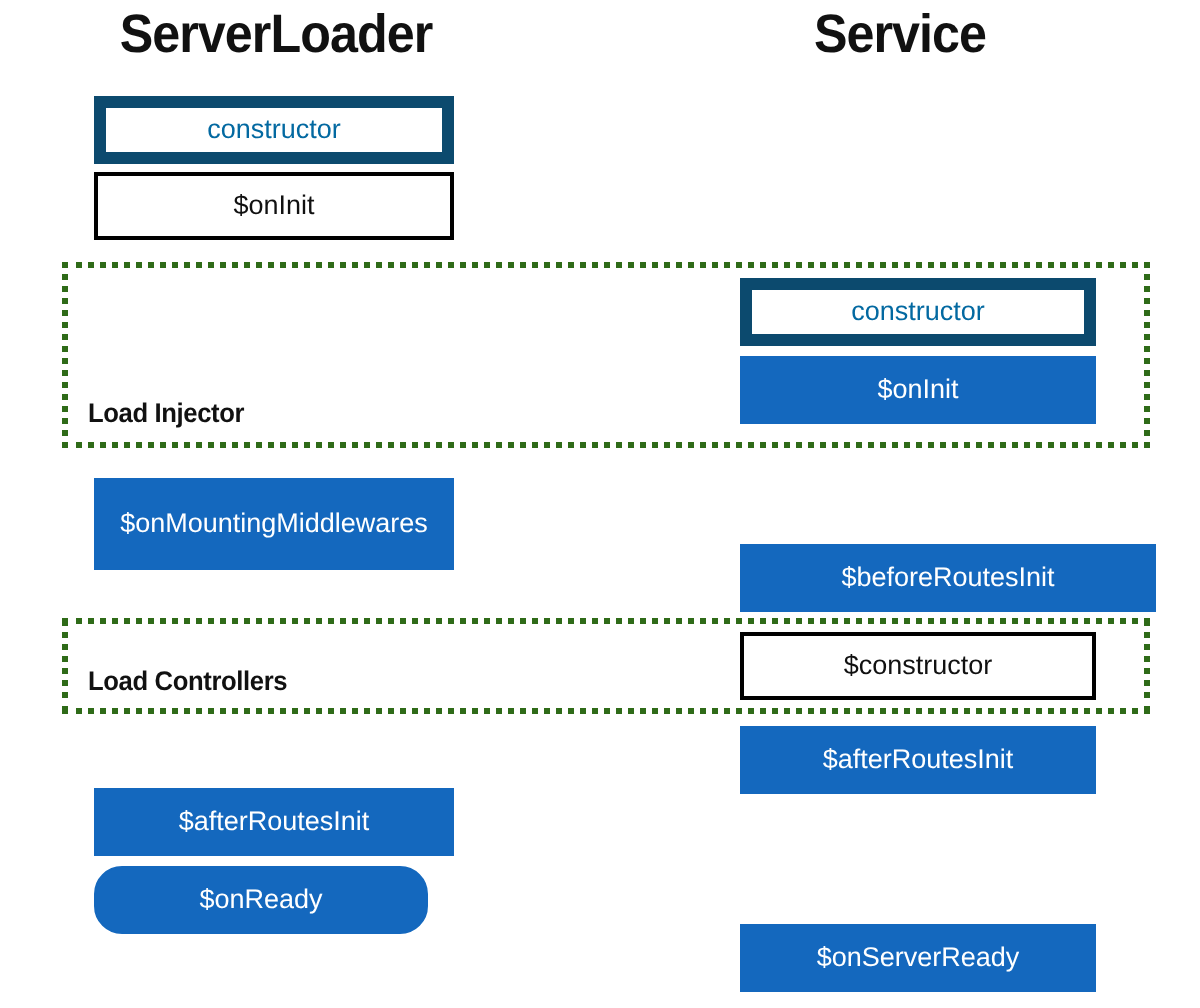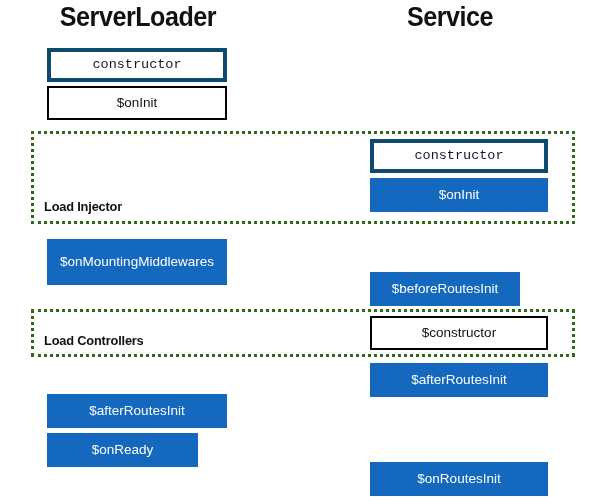--- a/index.html
+++ b/index.html
@@ -58,23 +58,22 @@
     white-space: nowrap;
     text-align: center;
   }
   .hook.filled {
     background: #1468BE;
     color: #ffffff;
     border: 1px solid #1468BE;
   }
   .hook.outline-blue {
     background: #ffffff;
-    color: #0f172a;
-    border: 4px solid #0c4a6e;
-    font-family: Liberation Mono, monospace;
+    color: #0369a1;
+    border: 6px solid #0c4a6e;
   }
   .hook.outline-black {
     background: #ffffff;
     color: #111111;
     border: 2px solid #000000;
   }
 
   
   .group-box {
     position: absolute;
@@ -109,21 +108,21 @@
       <div class="group-label" style="left: 44px; top: 200px;">Load Injector</div>
       <div class="group-box" style="left: 31px; top: 309px; width: 544px; height: 48px;"></div>
       <div class="group-label" style="left: 44px; top: 334px;">Load Controllers</div>
     </div>
   <div id="boxes-layer">
       <div class="hook outline-blue" style="left: 47px; top: 48px; width: 180px; height: 34px;">constructor</div>
       <div class="hook outline-black" style="left: 47px; top: 86px; width: 180px; height: 34px;">$onInit</div>
       <div class="hook outline-blue" style="left: 370px; top: 139px; width: 178px; height: 34px;">constructor</div>
       <div class="hook filled" style="left: 370px; top: 178px; width: 178px; height: 34px;">$onInit</div>
       <div class="hook filled" style="left: 47px; top: 239px; width: 180px; height: 46px;">$onMountingMiddlewares</div>
-      <div class="hook filled" style="left: 370px; top: 272px; width: 150px; height: 34px;">$beforeRoutesInit</div>
+      <div class="hook filled" style="left: 370px; top: 272px; width: 208px; height: 34px;">$beforeRoutesInit</div>
       <div class="hook outline-black" style="left: 370px; top: 316px; width: 178px; height: 34px;">$constructor</div>
       <div class="hook filled" style="left: 370px; top: 363px; width: 178px; height: 34px;">$afterRoutesInit</div>
       <div class="hook filled" style="left: 47px; top: 394px; width: 180px; height: 34px;">$afterRoutesInit</div>
-      <div class="hook filled" style="left: 47px; top: 433px; width: 151px; height: 34px;">$onReady</div>
-      <div class="hook filled" style="left: 370px; top: 462px; width: 178px; height: 34px;">$onRoutesInit</div>
+      <div class="hook filled" style="left: 47px; top: 433px; width: 167px; height: 34px; border-radius: 14px;">$onReady</div>
+      <div class="hook filled" style="left: 370px; top: 462px; width: 178px; height: 34px;">$onServerReady</div>
     </div>
 
 </div>
 
 </body></html>

